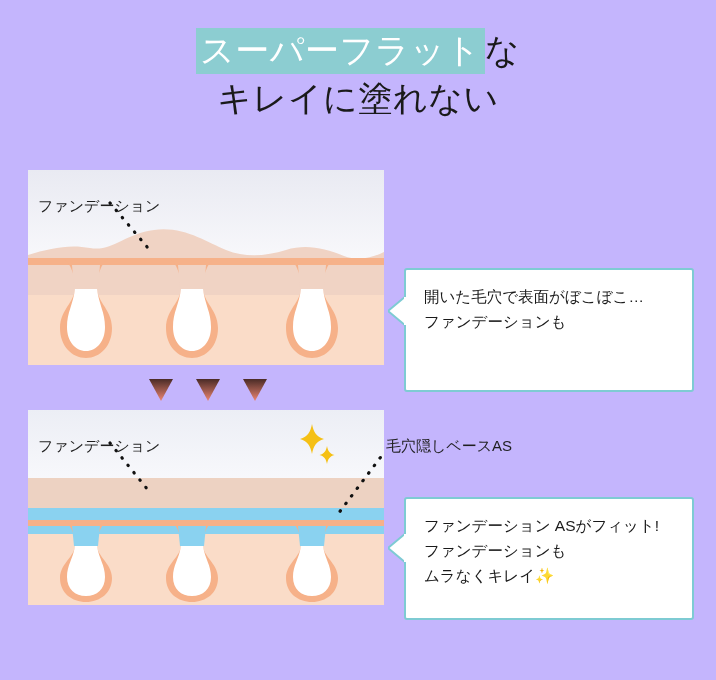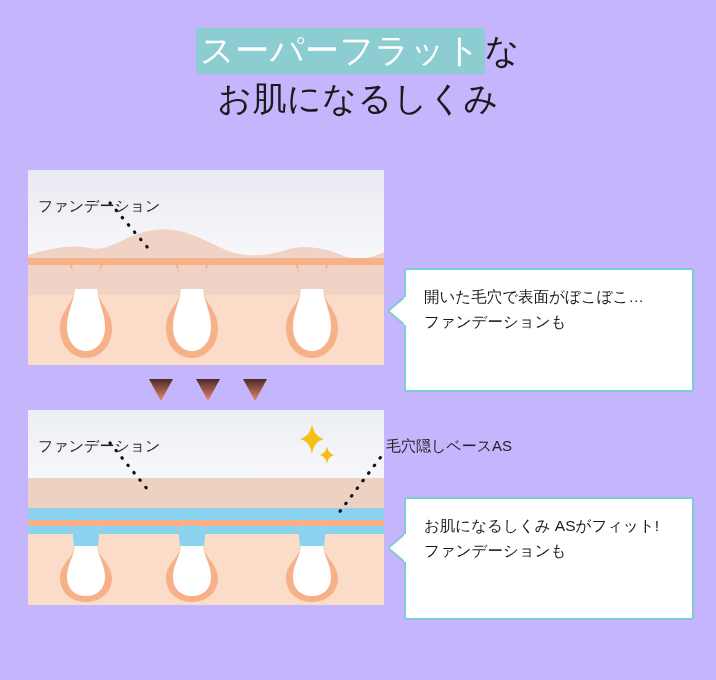--- a/index.html
+++ b/index.html
@@ -103,21 +103,21 @@
   .callout-1 .tail { top: 26px; }
   .callout-2 .tail { top: 34px; }
 </style>
 </head>
 <body>
 
 <div id="page">
 
   <div class="title-block">
     <div class="title-line l1"><span class="title-hl">スーパーフラット</span><span>な</span></div>
-    <div class="title-line l2">お肌になるしくみ</div>
+    <div class="title-line l2">キレイに塗れない</div>
   </div>
 
   <div class="panel top">
     <svg width="356" height="195" viewBox="0 0 356 195" xmlns="http://www.w3.org/2000/svg">
       <defs>
         <linearGradient id="bgGradTop" x1="0" y1="0" x2="0" y2="1">
           <stop offset="0%" stop-color="#e9eaf2"></stop>
           <stop offset="55%" stop-color="#fbfbfd"></stop>
           <stop offset="100%" stop-color="#ffffff"></stop>
         </linearGradient>
@@ -256,17 +256,18 @@
     </svg>
     <div class="line">開いた毛穴で表面がぼこぼこ…</div>
     <div class="line">ファンデーションも</div>
   </div>
 
   <div class="callout callout-2">
     <svg class="tail" viewBox="0 0 18 30" xmlns="http://www.w3.org/2000/svg">
       <polygon points="18,0 0,15 18,30" fill="#ffffff" stroke="#7ecbd3" stroke-width="2"></polygon>
       <rect x="16" y="1" width="4" height="28" fill="#ffffff"></rect>
     </svg>
-    <div class="line">お肌になるしくみ ASがフィット!</div>
+    <div class="line">ファンデーション ASがフィット!</div>
     <div class="line">ファンデーションも</div>
+    <div class="line">ムラなくキレイ✨</div>
   </div>
 
 </div>
 
 </body></html>

